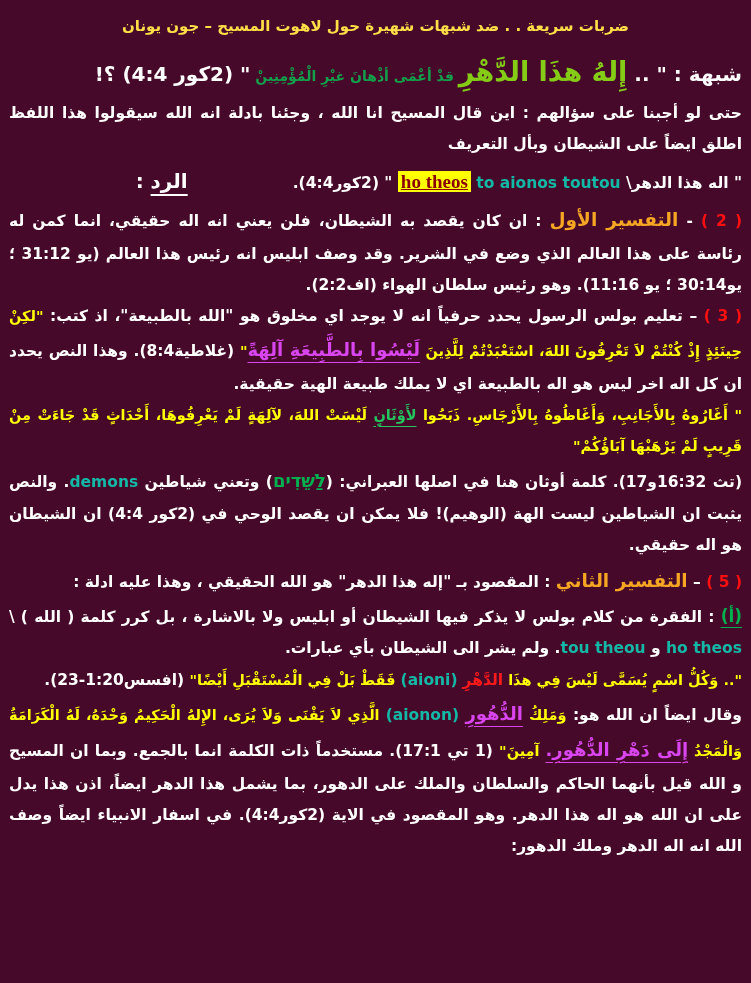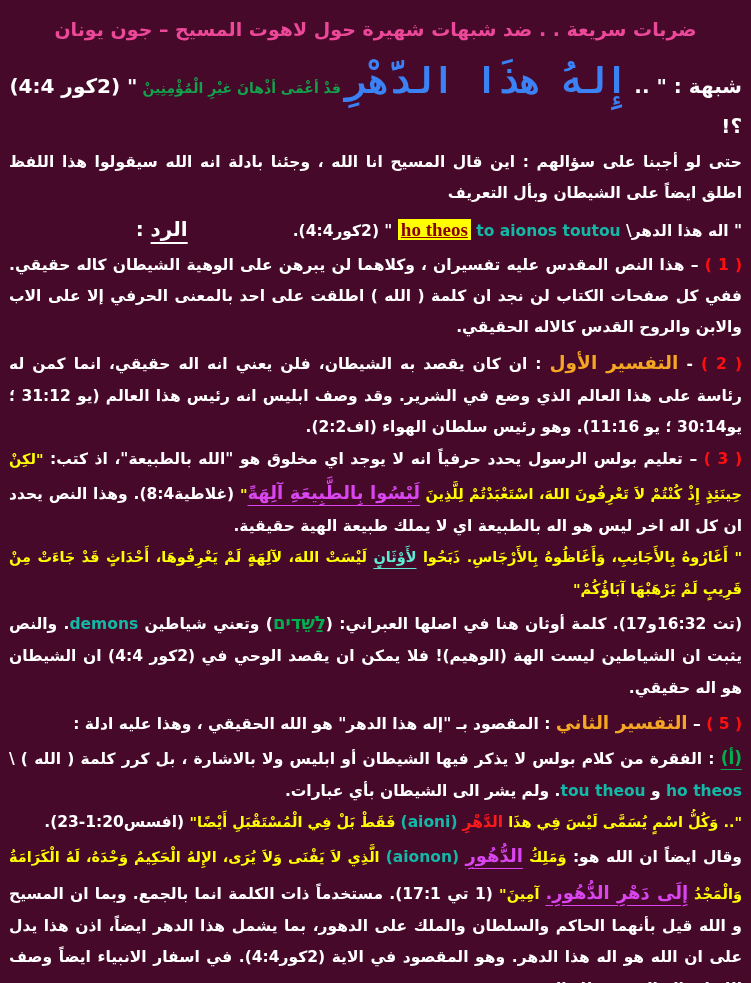--- a/index.html
+++ b/index.html
@@ -20,33 +20,33 @@
     font-size: 15.5px;
     line-height: 2.02;
     text-align: justify;
     margin: 0;
     color: #ffffff;
   }
   .noj { text-align: right; }
 
   
   .hdr { text-align: center; margin: 16px 0 8px; line-height: 1.4; }
-  .hdrtxt { color: #ec4899; font-size: 19px; }
+  .hdrtxt { color: #fde047; font-size: 15px; }
   .title { text-align: right; margin: 14px 0 6px; line-height: 1.5; }
   .tw  { color: #ffffff; font-size: 20px; }
-  .tgb { color: #3b82f6; font-size: 36px; font-family: Liberation Mono, monospace; }
+  .tgb { color: #84cc16; font-size: 27px; }
   .tgs { color: #12a24c; font-size: 14px; }
 
   
   .w   { color: #ffffff; }
   .r   { color: #ff0f0f; }
   .g   { color: #f5a623; font-size: 18.5px; }
   .y   { color: #ffff00; font-size: 14.5px; }
   .yb  { color: #d946ef; font-size: 18px; text-decoration: underline; text-underline-offset: 6px; }
-  .yu  { color: #5eead4; font-size: 14.5px; text-decoration: underline; text-underline-offset: 6px; }
+  .yu  { color: #22c55e; font-size: 14.5px; text-decoration: underline; text-underline-offset: 6px; }
   .gl  { color: #00b050; font-size: 17px; text-decoration: underline; text-underline-offset: 5px; }
   .heb { color: #00b050; font-size: 18px; }
   .rw  { color: #ff1a1a; }
   .lat { color: #14b8a6; margin-top: 20px; }
   .ht  {
     background: #ffff00;
     color: #8b0000;
     font-size: 19px;
     font-family: "Liberation Serif", "DejaVu Serif", serif;
     text-decoration: underline;
@@ -57,21 +57,20 @@
   .spacer { display: inline-block; }
 </style>
 </head>
 <body style="background: rgb(71, 9, 41);">
 
 <div class="doc" id="doc-body">
     <div class="line hdr"><span class="hdrtxt">ضربات سريعة . . ضد شبهات شهيرة حول لاهوت المسيح – جون يونان</span></div>
     <div class="line title noj"><span class="tw">شبهة : " .. </span><span class="tgb">إِلهُ هذَا الدَّهْرِ</span><span class="tgs">  قدْ أعْمَى أذْهانَ غيْرِ الْمُؤْمِنِينْ </span><span class="tw">" (2كور 4:4) ؟!</span></div>
     <div class="line"><span class="w">حتى لو أجبنا على سؤالهم : اين قال المسيح انا الله ، وجئنا بادلة انه الله سيقولوا هذا اللفظ اطلق ايضاً على الشيطان وبأل التعريف</span></div>
     <div class="line noj"><span class="w">" اله هذا الدهر\ </span><span class="ht">ho theos</span><span class="lat"> to aionos toutou</span><span class="w"> " (2كور4:4).</span><span class="spacer" style="width: 105px;"></span><span class="rd-label">الرد</span><span class="rd-colon"> :</span></div>
-    <div class="line"><span class="r">( 1 )</span><span class="w"> – هذا النص المقدس عليه تفسيران ، وكلاهما لن يبرهن على الوهية الشيطان كاله حقيقي. ففي كل صفحات الكتاب لن نجد ان كلمة ( الله ) اطلقت على احد بالمعنى الحرفي إلا على الاب والابن والروح القدس كالاله الحقيقي.</span></div>
     <div class="line"><span class="r">( 2 )</span><span class="w"> - </span><span class="g">التفسير الأول</span><span class="w"> : ان كان يقصد به الشيطان، فلن يعني انه اله حقيقي، انما كمن له رئاسة على هذا العالم الذي وضع في الشرير. وقد وصف ابليس انه رئيس هذا العالم (يو 31:12 ؛ يو30:14 ؛ يو 11:16). وهو رئيس سلطان الهواء (اف2:2).</span></div>
     <div class="line"><span class="r">( 3 )</span><span class="w"> – تعليم بولس الرسول يحدد حرفياً انه لا يوجد اي مخلوق هو "الله بالطبيعة"، اذ كتب: </span><span class="y">"لكِنْ حِينَئِذٍ إِذْ كُنْتُمْ لاَ تَعْرِفُونَ اللهَ، اسْتَعْبَدْتُمْ لِلَّذِينَ </span><span class="yb">لَيْسُوا بِالطَّبِيعَةِ آلِهَةً</span><span class="y">"</span><span class="w"> (غلاطية8:4). وهذا النص يحدد ان كل اله اخر ليس هو اله بالطبيعة اي لا يملك طبيعة الهية حقيقية.</span></div>
     <div class="line"><span class="y">" أَغَارُوهُ بِالأَجَانِبِ، وَأَغَاظُوهُ بِالأَرْجَاسِ. ذَبَحُوا </span><span class="yu">لأَوْثَانٍ</span><span class="y"> لَيْسَتْ اللهَ، لآلِهَةٍ لَمْ يَعْرِفُوهَا، أَحْدَاثٍ قَدْ جَاءَتْ مِنْ قَرِيبٍ لَمْ يَرْهَبْهَا آبَاؤُكُمْ"</span></div>
     <div class="line"><span class="w">(تث 16:32و17). كلمة أوثان هنا في اصلها العبراني: (</span><span class="heb">לַשֵּׁדִים</span><span class="w">) وتعني شياطين </span><span class="lat">demons</span><span class="w">. والنص يثبت ان الشياطين ليست الهة (الوهيم)! فلا يمكن ان يقصد الوحي في (2كور 4:4) ان الشيطان هو اله حقيقي.</span></div>
     <div class="line"><span class="r">( 5 )</span><span class="w"> – </span><span class="g">التفسير الثاني</span><span class="w"> : المقصود بـ "إله هذا الدهر" هو الله الحقيقي ، وهذا عليه ادلة :</span></div>
     <div class="line"><span class="gl">(أ)</span><span class="w"> : الفقرة من كلام بولس لا يذكر فيها الشيطان أو ابليس ولا بالاشارة ، بل كرر كلمة ( الله ) \ </span><span class="lat">ho theos</span><span class="w"> و </span><span class="lat">tou theou</span><span class="w">. ولم يشر الى الشيطان بأي عبارات.</span></div>
     <div class="line"><span class="y">".. وَكُلُّ اسْمٍ يُسَمَّى لَيْسَ فِي هذَا </span><span class="rw">الدَّهْرِ</span><span class="y"> </span><span class="lat">(aioni)</span><span class="y">  فَقَطْ بَلْ فِي الْمُسْتَقْبَلِ أَيْضًا"</span><span class="w"> (افسس1:20-23).</span></div>
     <div class="line"><span class="w">وقال ايضاً ان الله هو: </span><span class="y">وَمَلِكُ </span><span class="yb">الدُّهُورِ</span><span class="w"> </span><span class="lat">(aionon)</span><span class="y"> الَّذِي لاَ يَفْنَى وَلاَ يُرَى، الإِلهُ الْحَكِيمُ وَحْدَهُ، لَهُ الْكَرَامَةُ وَالْمَجْدُ </span><span class="yb">إِلَى دَهْرِ الدُّهُورِ.</span><span class="y"> آمِينَ"</span><span class="w"> (1 تي 17:1). مستخدماً ذات الكلمة انما بالجمع. وبما ان المسيح و الله قيل بأنهما الحاكم والسلطان والملك على الدهور، بما يشمل هذا الدهر ايضاً، اذن هذا يدل على ان الله هو اله هذا الدهر. وهو المقصود في الاية (2كور4:4). في اسفار الانبياء ايضاً وصف الله انه اله الدهر وملك الدهور: </span></div>
   </div>
 

